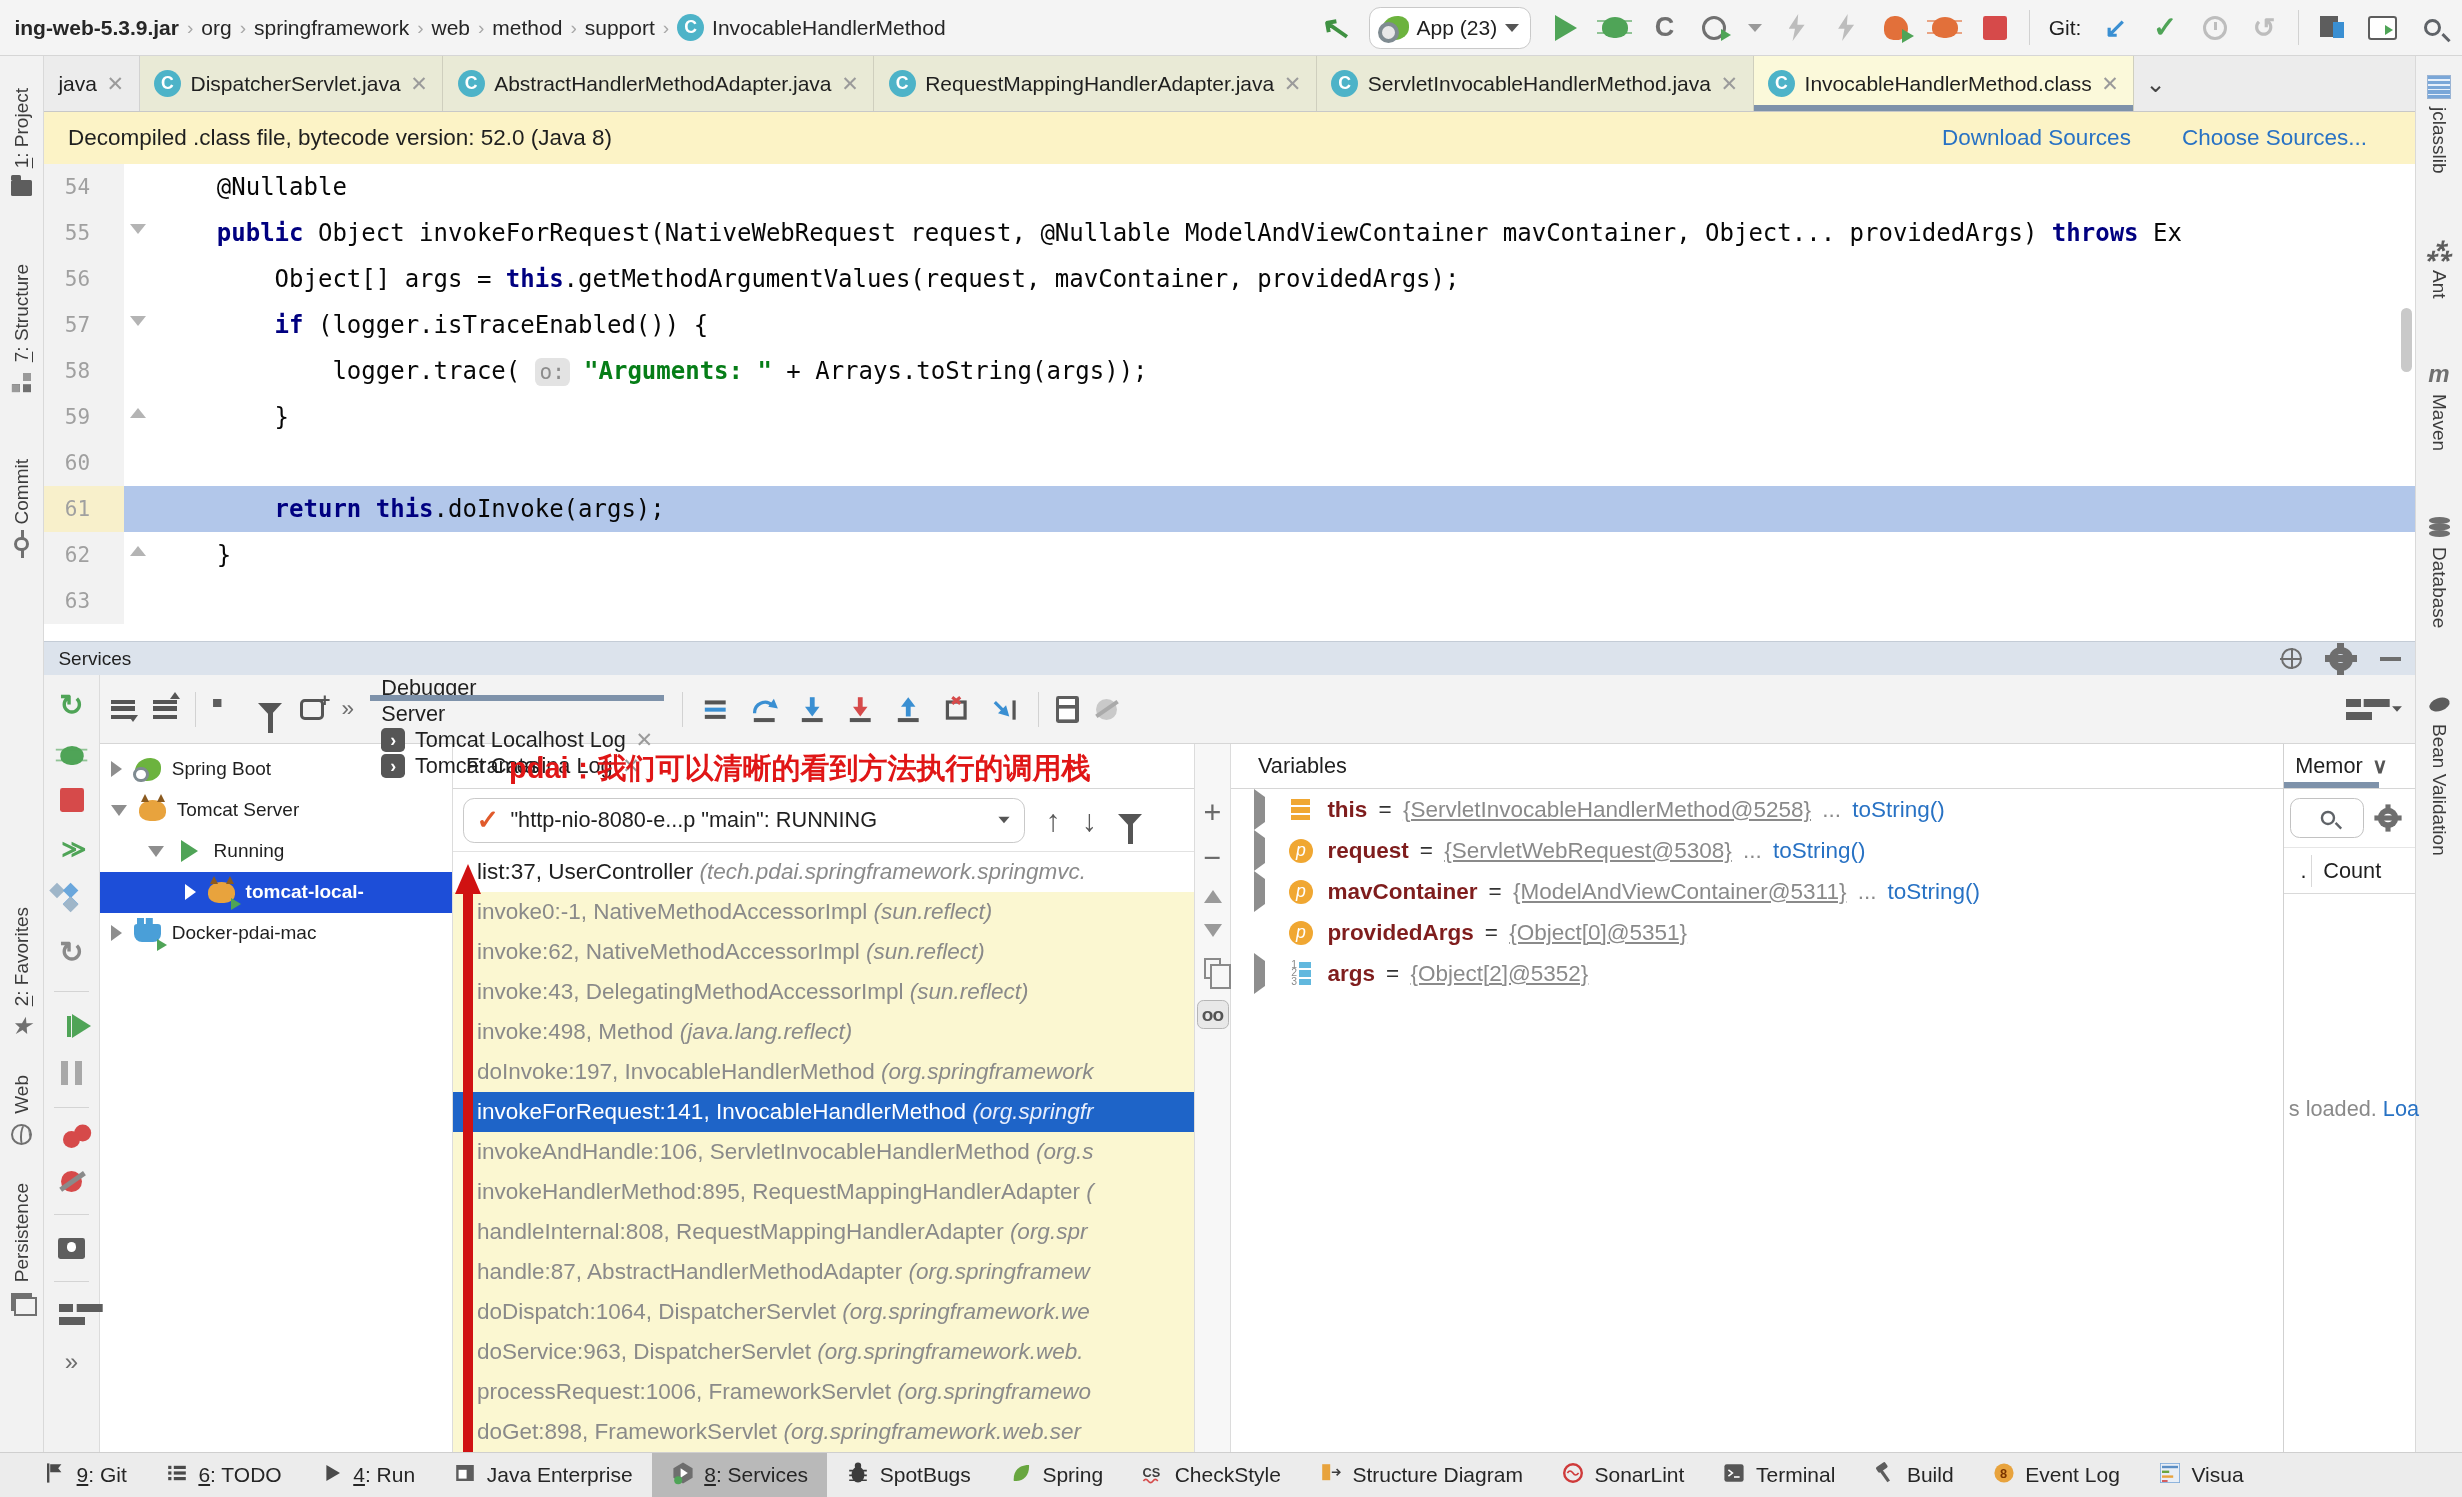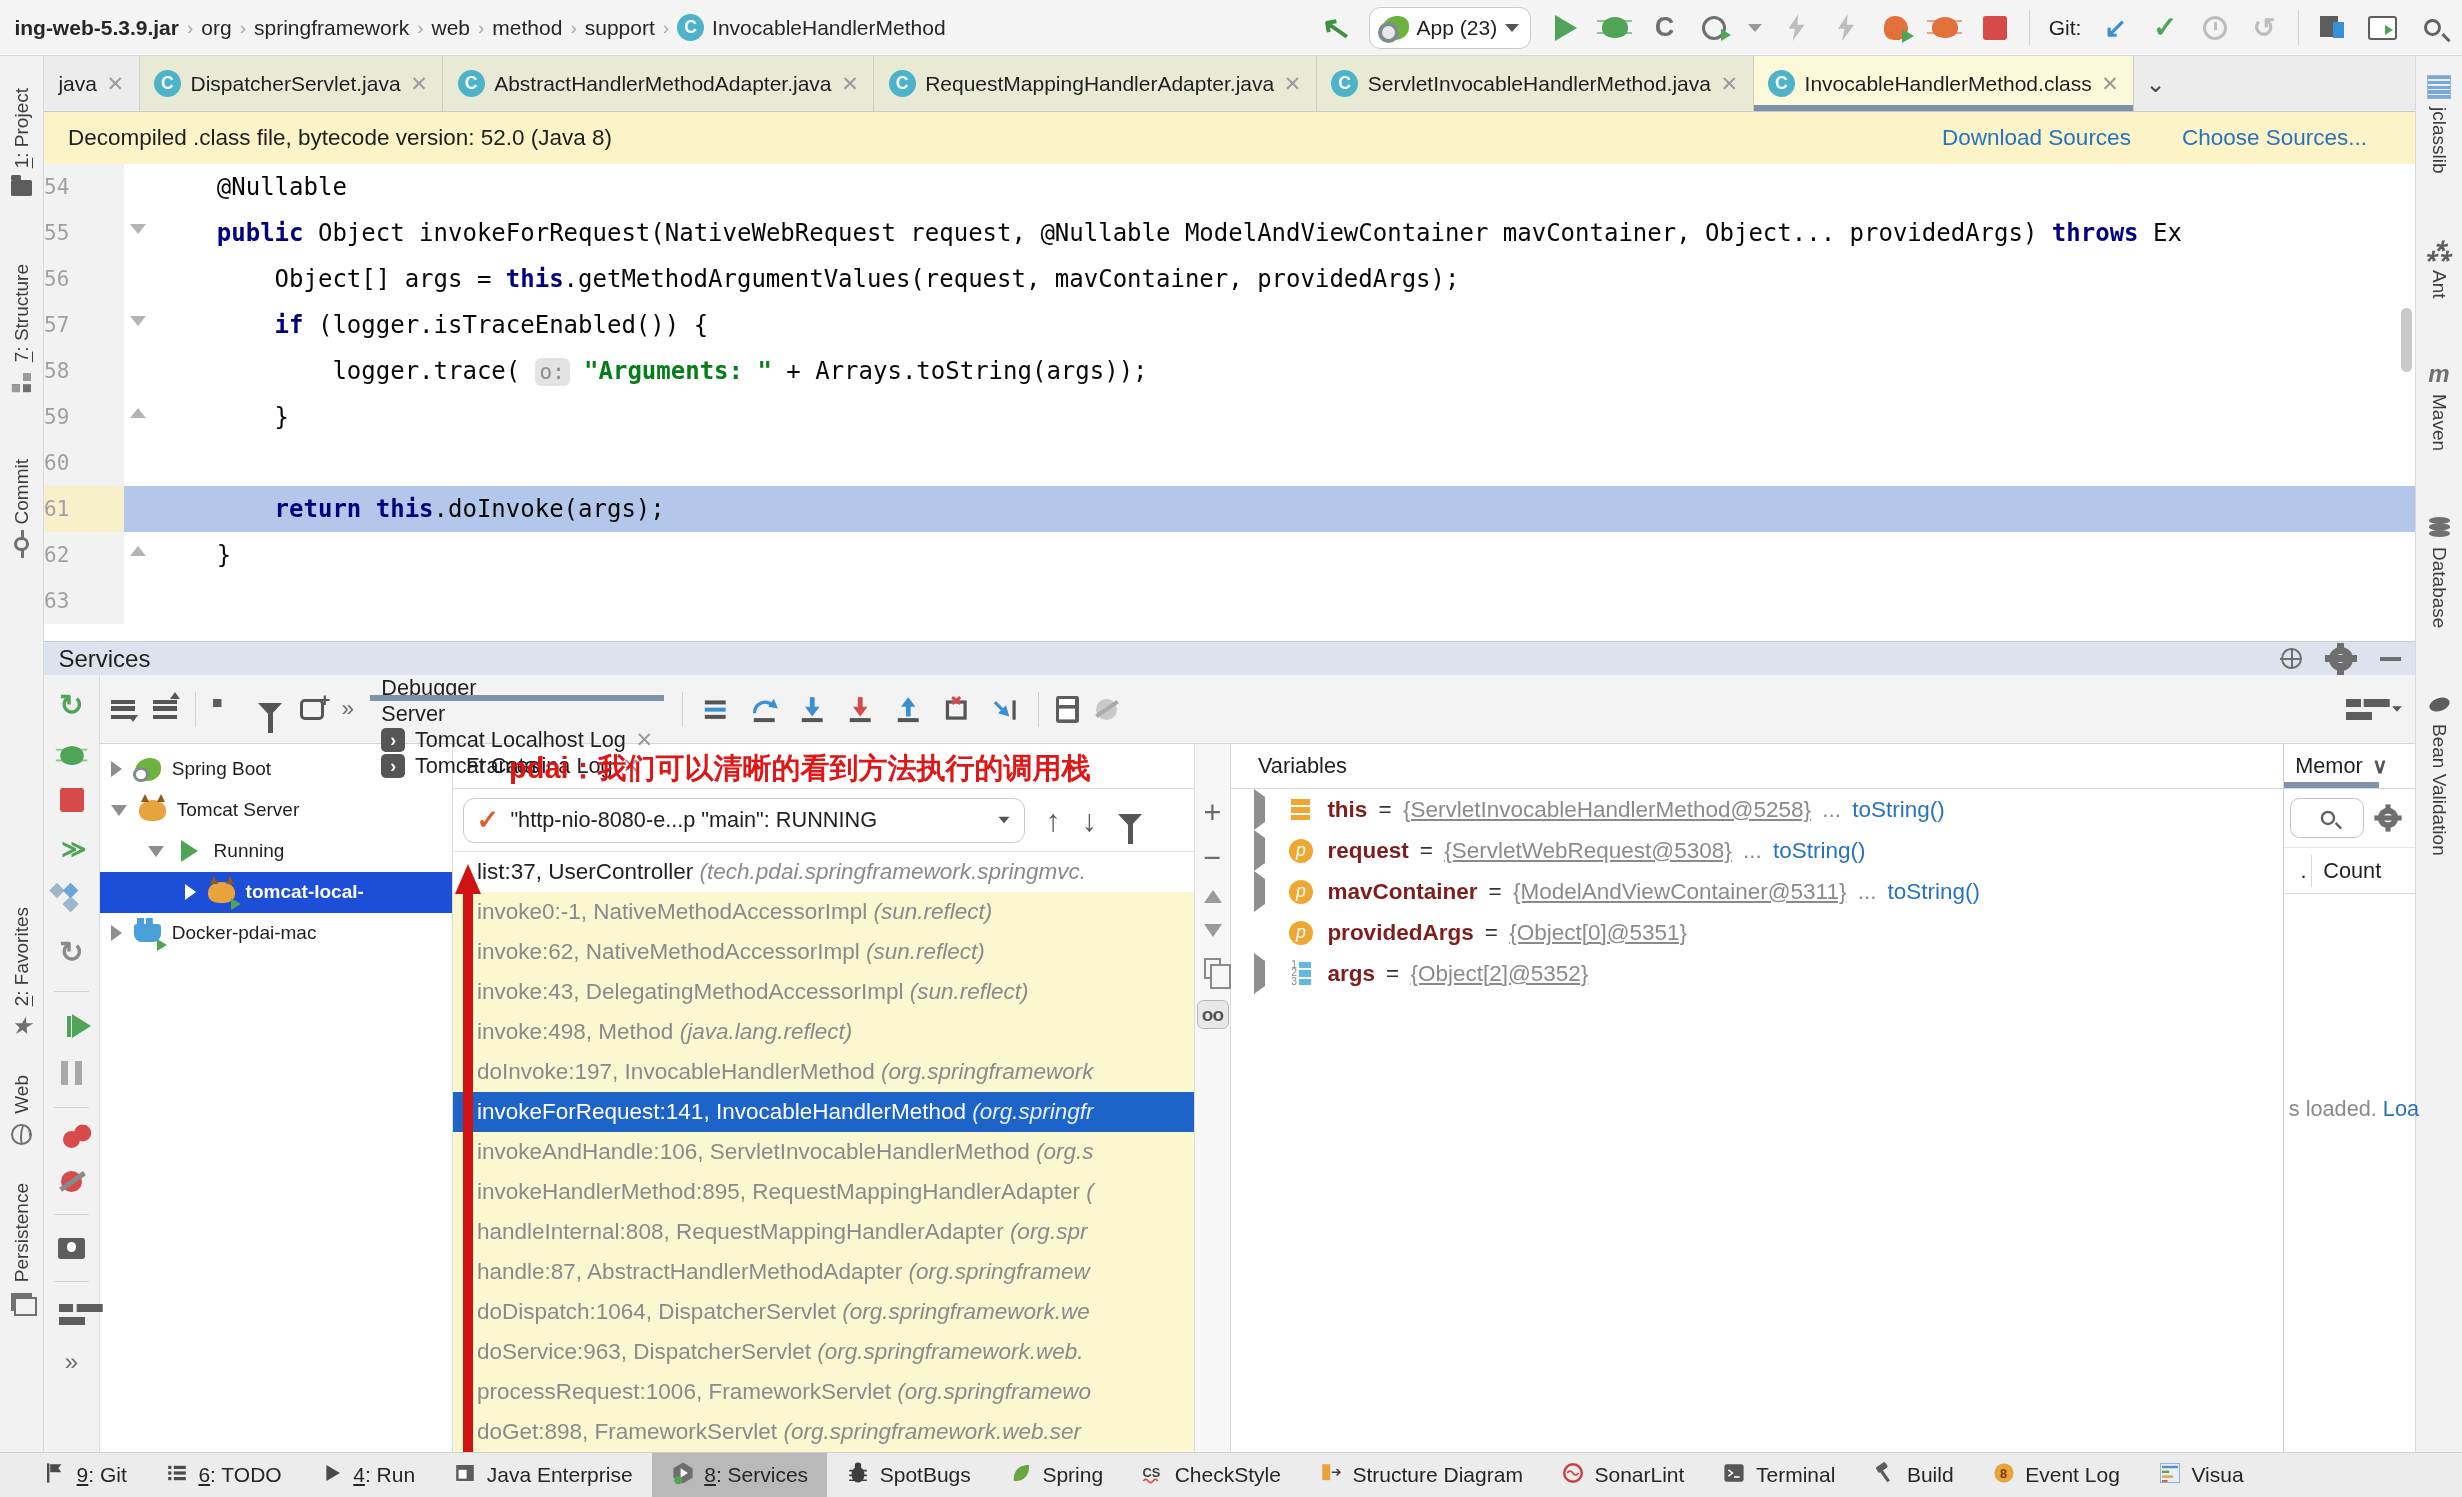--- a/index.html
+++ b/index.html
@@ -99,38 +99,38 @@
   .tab-chevron { margin-left:11.2px; align-self:center; color:#444; font-size:24px; }
 
   
   #banner { height:52px; background:#fcf3c6; display:flex; align-items:center; padding:0 24px; font-size:22.5px; }
   #banner .links { margin-left:auto; display:flex; gap:51px; margin-right:24px; }
   #banner .lnk { color:#2872c4; }
 
   
   #editor { height:478px; background:#fff; position:relative; overflow:hidden; font-family:"DejaVu Sans Mono", monospace; }
   .eline { display:flex; height:46px; line-height:46px; }
-  .eline .gut { width:80px; background:#f2f2f2; color:#a0a0a0; font-size:21px; text-align:left;
+  .eline .gut { width:80px; background:#f2f2f2; color:#a0a0a0; font-size:21px; text-align:center;
     padding-right:13px; flex:none; font-family:"DejaVu Sans Mono", monospace; }
   .eline .fold { width:35px; flex:none; position:relative; }
   .eline .code { flex:1; white-space:pre; font-size:24px; color:#070707; }
   .eline.current .code, .eline.current .fold { background:#b2c7ea; }
   .eline.current .gut { background:#f8f0cb; }
   .seg-k { color:#000080; font-weight:bold; }
   .seg-s { color:#067d17; font-weight:bold; }
   .seg-h { background:#e3e3e3; color:#8c8c8c; border-radius:6.4px; padding:1.6px 4.8px; font-size:21px; }
   .foldmark-down, .foldmark-up { position:absolute; left:6.4px; top:14.4px; width:0; height:0; }
   .foldmark-down { border-left:8.8px solid transparent; border-right:8.8px solid transparent; border-top:10.4px solid #b4b4b4; }
   .foldmark-up { border-left:8.8px solid transparent; border-right:8.8px solid transparent; border-bottom:10.4px solid #b4b4b4; }
   #ed-scroll { position:absolute; right:3.2px; top:144px; width:11.2px; height:64px; background:#c9c9c9; border-radius:5.6px; }
 
   
   #services { position:absolute; left:0; right:0; bottom:0; height:811px; display:flex; flex-direction:column; }
   #svc-header { height:34px; background:#dce3ec; border-top:0.8px solid #c4ccd6; display:flex; align-items:center;
-    padding:0 14.4px; font-size:24px; }
+    padding:0 14.4px; font-size:19px; }
   #svc-header .hicons { margin-left:auto; display:flex; gap:27px; align-items:center; }
   .globe2 { width:21px; height:21px; border:2.4px solid #6e6e6e; border-radius:50%; position:relative; }
   .globe2:before { content:""; position:absolute; left:8px; top:-2.4px; width:2.4px; height:21px; background:#6e6e6e; }
   .globe2:after { content:""; position:absolute; left:-2.4px; top:8px; width:21px; height:2.4px; background:#6e6e6e; }
   .gear { width:24px; height:24px; background:#6e6e6e; border-radius:50%; position:relative; }
   .gear:before { content:""; position:absolute; left:8.8px; top:-4px; width:6.4px; height:32px; background:#6e6e6e; }
   .gear:after { content:""; position:absolute; left:-4px; top:8.8px; width:32px; height:6.4px; background:#6e6e6e; }
   .gear i { position:absolute; left:7.2px; top:7.2px; width:9.6px; height:9.6px; background:#dce3ec; border-radius:50%; }
   .minim { width:21px; height:4px; background:#6e6e6e; }
 

